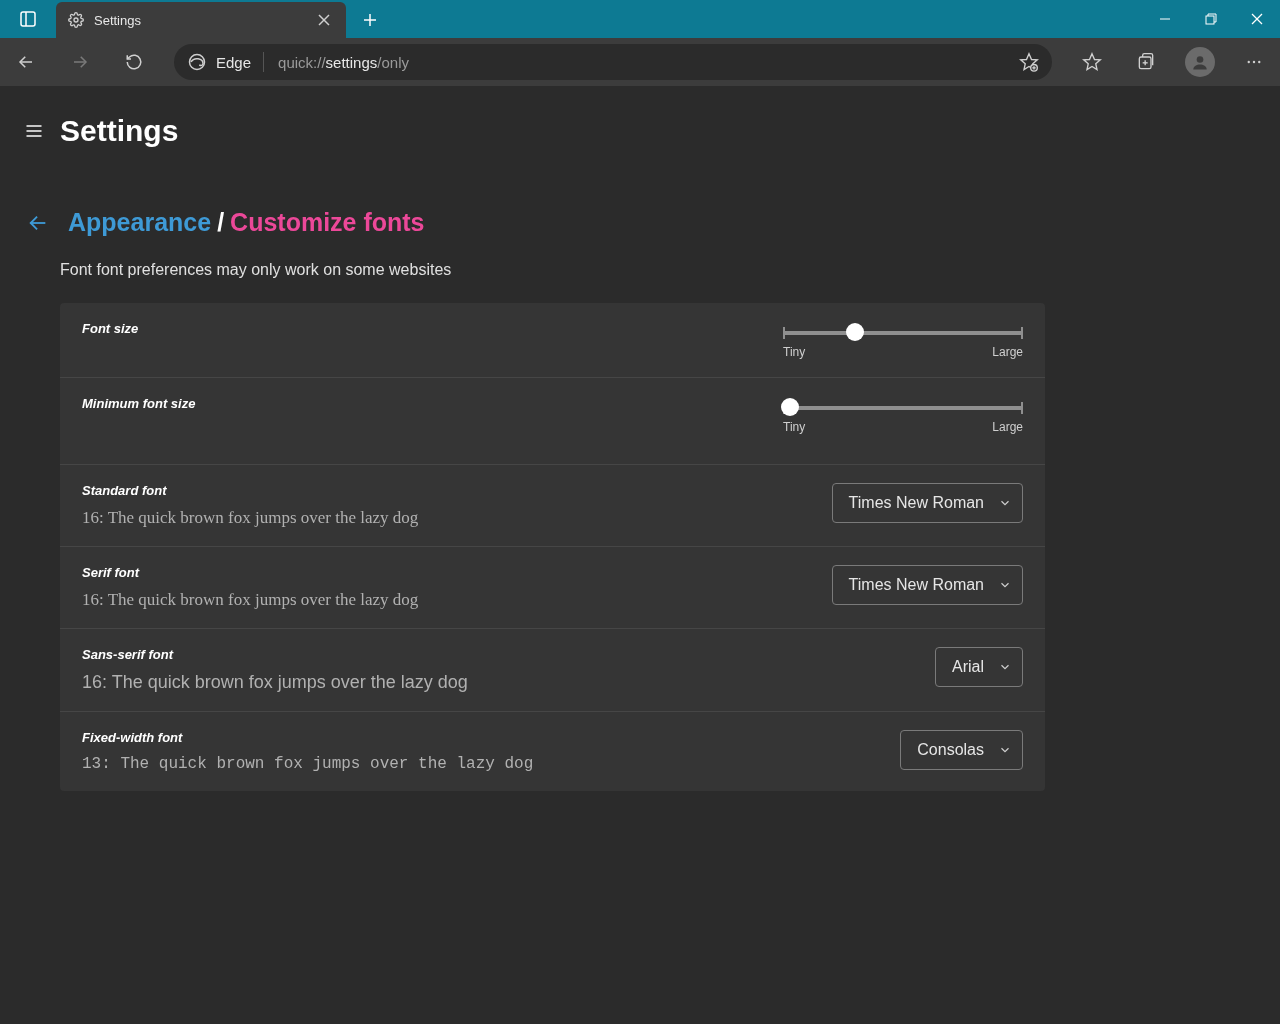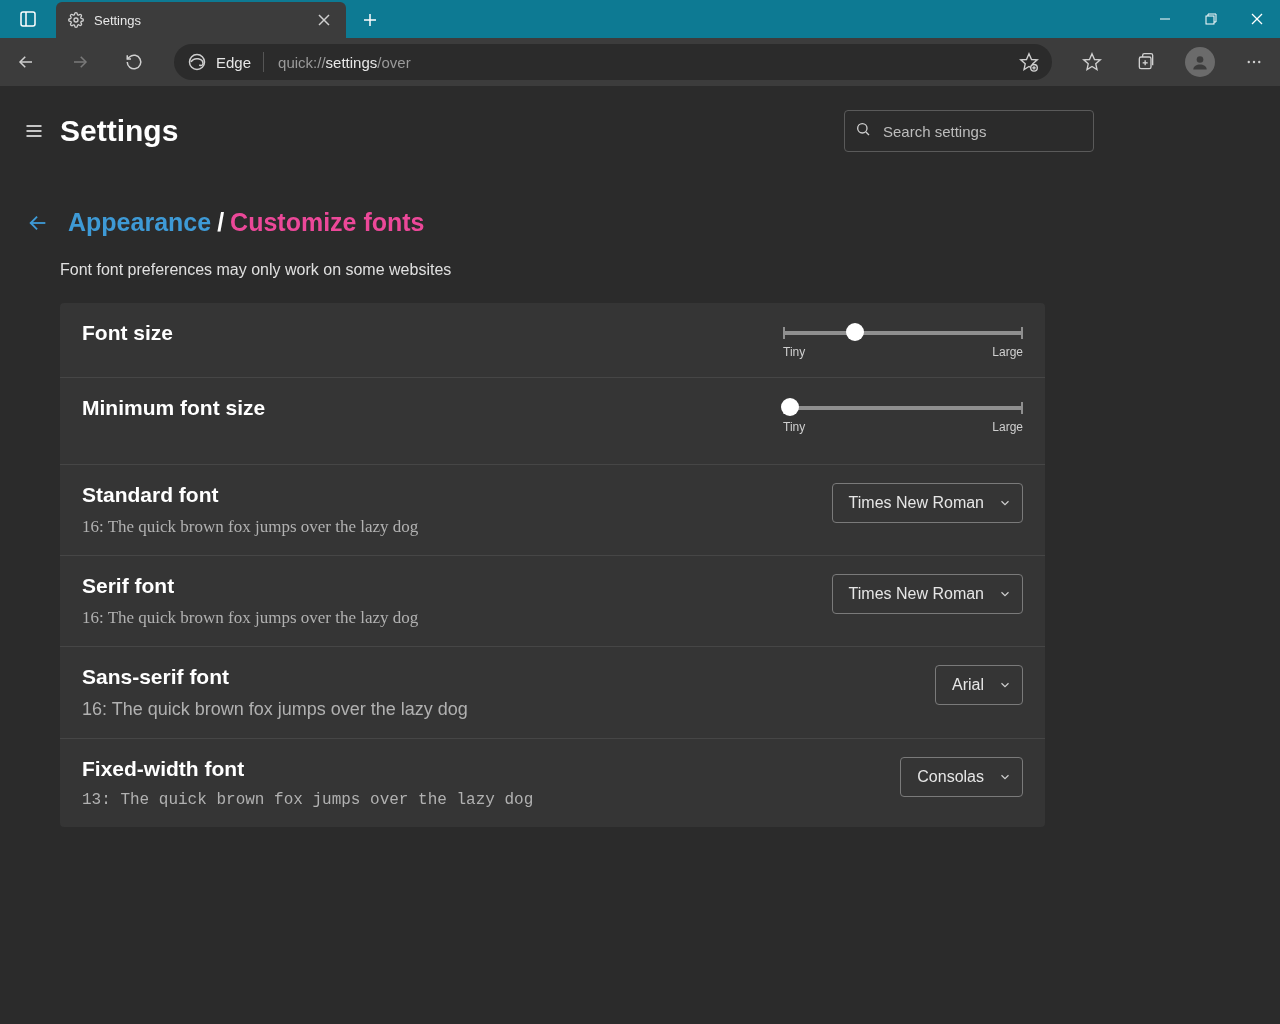--- a/index.html
+++ b/index.html
@@ -198,23 +198,24 @@
     border-radius: 4px;
   }
   .row {
     padding: 18px 22px;
     border-bottom: 1px solid #464646;
     display:flex;
   }
   .row:last-child { border-bottom:none;justify-content:center; }
   .row .labels { flex:1; }
   .row .label-title {
-    font-size: 21px;
+    font-size: 13px;
     font-weight: 600;
     color:#fff;
+    font-style:italic;
   }
   .row .sample {
     margin-top: 10px;
     color:#b1b1b1;
   }
   .sample.serif { font-family: "Times New Roman", serif; font-size:17px; }
   .sample.sans { font-family: Arial, sans-serif; font-size:18px; }
   .sample.mono { font-family: Liberation Mono, monospace; font-size:16px; }
 
   
@@ -335,21 +336,21 @@
   <div class="address-bar">
     <span class="edge-logo">
       <svg width="18" height="18" viewBox="0 0 24 24">
           <circle cx="12" cy="12" r="10" fill="none" stroke="#cfcfcf" stroke-width="2"></circle>
           <path d="M4 12c4-7 16-5 16 2 0 3-3 3-5 2" fill="none" stroke="#cfcfcf" stroke-width="2"></path>
         </svg>
     </span>
     <span class="edge-word">Edge</span>
     <span class="addr-sep"></span>
     <span class="url-text">
-      <span class="dim">quick://</span><span class="bright">settings</span><span class="dim">/over</span>
+      <span class="dim">quick://</span><span class="bright">settings</span><span class="dim">/only</span>
     </span>
     <div class="star-btn">
       <svg width="20" height="20" viewBox="0 0 24 24" fill="none" stroke="currentColor" stroke-width="1.6">
         <polygon points="12 2 15 9 22 9.3 16.5 14 18 21 12 17.3 6 21 7.5 14 2 9.3 9 9"></polygon>
         <circle cx="18" cy="19" r="4" fill="#3c3c3c" stroke="currentColor"></circle>
           <line x1="18" y1="17" x2="18" y2="21" stroke="currentColor"></line>
           <line x1="16" y1="19" x2="20" y2="19" stroke="currentColor"></line>
       </svg>
     </div>
   </div>
@@ -385,29 +386,20 @@
 
 <div class="settings-header">
   <div class="hamburger">
     <svg width="20" height="20" viewBox="0 0 24 24" stroke="currentColor" stroke-width="2">
         <line x1="3" y1="6" x2="21" y2="6"></line>
         <line x1="3" y1="12" x2="21" y2="12"></line>
         <line x1="3" y1="18" x2="21" y2="18"></line>
       </svg>
   </div>
   <div class="settings-title">Settings</div>
-  <div class="search-wrap">
-    <span>
-      <svg width="16" height="16" viewBox="0 0 24 24" fill="none" stroke="#cfcfcf" stroke-width="2">
-          <circle cx="11" cy="11" r="7"></circle>
-          <line x1="21" y1="21" x2="16.5" y2="16.5"></line>
-        </svg>
-    </span>
-    <input type="text" placeholder="Search settings" style="">
-  </div>
 </div>
 
 <div class="content">
 
   <div class="breadcrumb-row">
     <div class="back-arrow">
       <svg width="22" height="22" viewBox="0 0 24 24" fill="none" stroke="currentColor" stroke-width="2">
           <line x1="20" y1="12" x2="4" y2="12"></line>
           <polyline points="11 5 4 12 11 19"></polyline>
         </svg>

